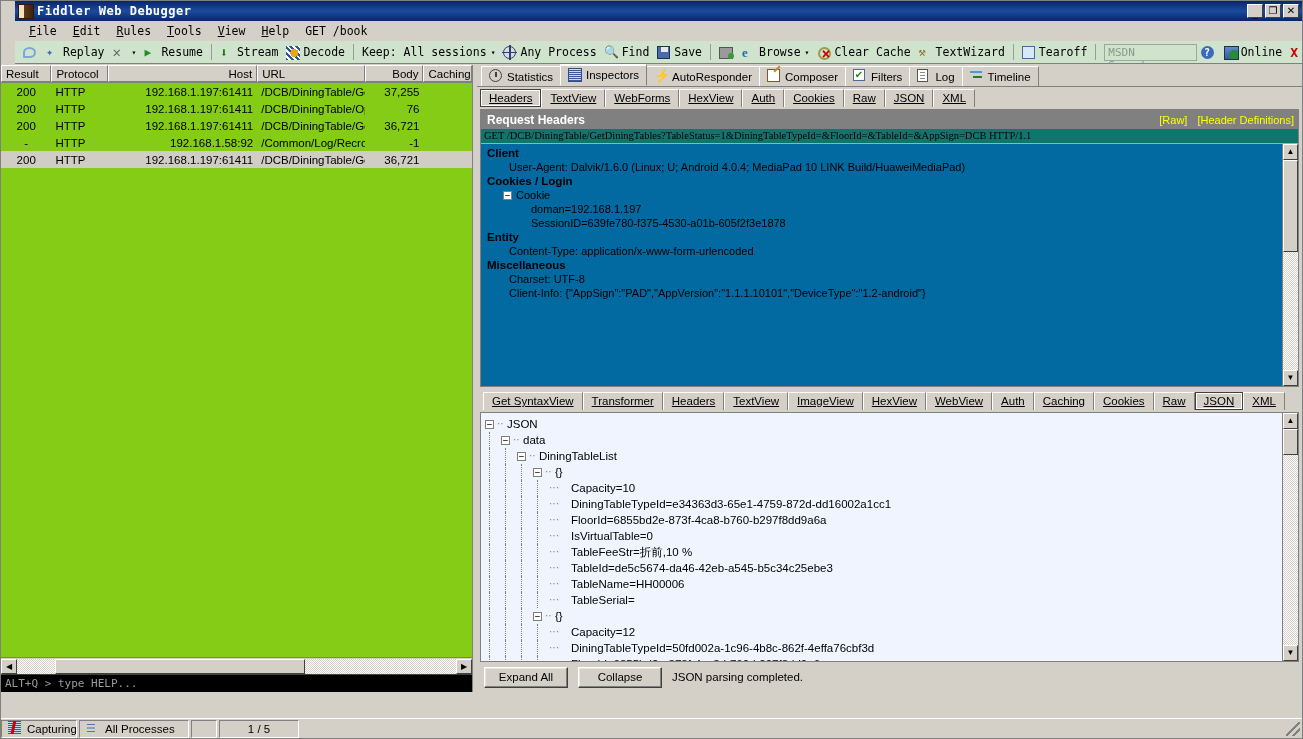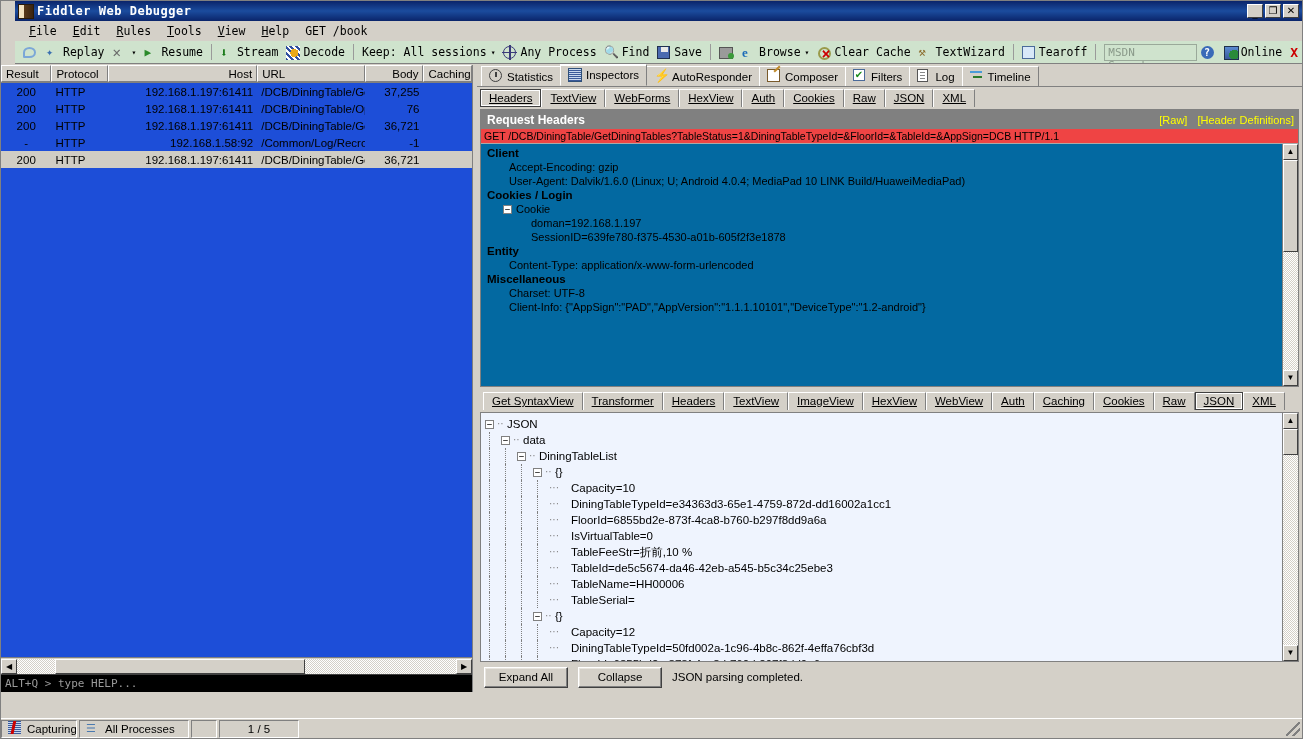--- a/index.html
+++ b/index.html
@@ -115,21 +115,21 @@
     background: #d4d0c8;
     border: 1px solid #fff;
     border-right-color: #808080; border-bottom-color: #808080;
     font-size: 11.5px; color: #000;
     display: flex; align-items: center;
     padding: 0 4px;
     overflow: hidden; white-space: nowrap;
   }
   .gh.r { justify-content: flex-end; }
   .grid-body {
-    flex: 1; background: #1d4ed8; overflow: hidden; position: relative;
+    flex: 1; background: #84cc16; overflow: hidden; position: relative;
   }
   .grow {
     display: flex; height: 17px; align-items: center;
     font-size: 11.5px; color: #000;
   }
   .grow.sel { background: #d0cdc4; }
   .gc { padding: 0 4px; overflow: hidden; white-space: nowrap; }
   .gc.r { text-align: right; }
   .gc.c { text-align: center; }
 
@@ -224,23 +224,23 @@
     background: #eff4fe;
   }
   .req-bar {
     height: 19px; background: #808080; color: #fff;
     display: flex; align-items: center; justify-content: space-between;
     padding: 0 4px 0 6px;
     font-size: 12px; font-weight: bold;
   }
   .req-links { display: flex; gap: 10px; font-size: 11px; font-weight: normal; color: #ffff00; }
   .req-url {
-    height: 15px; background: #ef4444;
+    height: 15px; background: #0f766e;
     border-bottom: 1px solid #aaa;
-    font-family: Liberation Sans, sans-serif;
+    font-family: Liberation Serif, serif;
     font-size: 10.5px;
     padding: 1px 3px;
     white-space: nowrap; overflow: hidden;
     color: #000;
   }
   .req-body {
     flex: 1; background: #0369a1; position: relative; overflow: hidden;
     display: flex;
   }
   .req-list { flex: 1; padding: 2px 0 0 6px; overflow: hidden; }
@@ -660,21 +660,20 @@
           <span>Request Headers</span>
           <span class="req-links">
             <span>[Raw]</span>
             <span>[Header Definitions]</span>
           </span>
         </div>
         <div class="req-url">GET /DCB/DiningTable/GetDiningTables?TableStatus=1&amp;DiningTableTypeId=&amp;FloorId=&amp;TableId=&amp;AppSign=DCB HTTP/1.1</div>
         <div class="req-body">
           <div class="req-list">
             <div class="hdr-group">Client</div>
-            <div class="hdr-line">Accept-Encoding: gzip</div>
             <div class="hdr-line">User-Agent: Dalvik/1.6.0 (Linux; U; Android 4.0.4; MediaPad 10 LINK Build/HuaweiMediaPad)</div>
 
             <div class="hdr-group">Cookies / Login</div>
             <div class="hdr-tree" style="padding-left:16px">
               <span class="tbox">−</span>
               <span>Cookie</span>
             </div>
             <div class="hdr-line deep">doman=192.168.1.197</div>
             <div class="hdr-line deep">SessionID=639fe780-f375-4530-a01b-605f2f3e1878</div>
 

